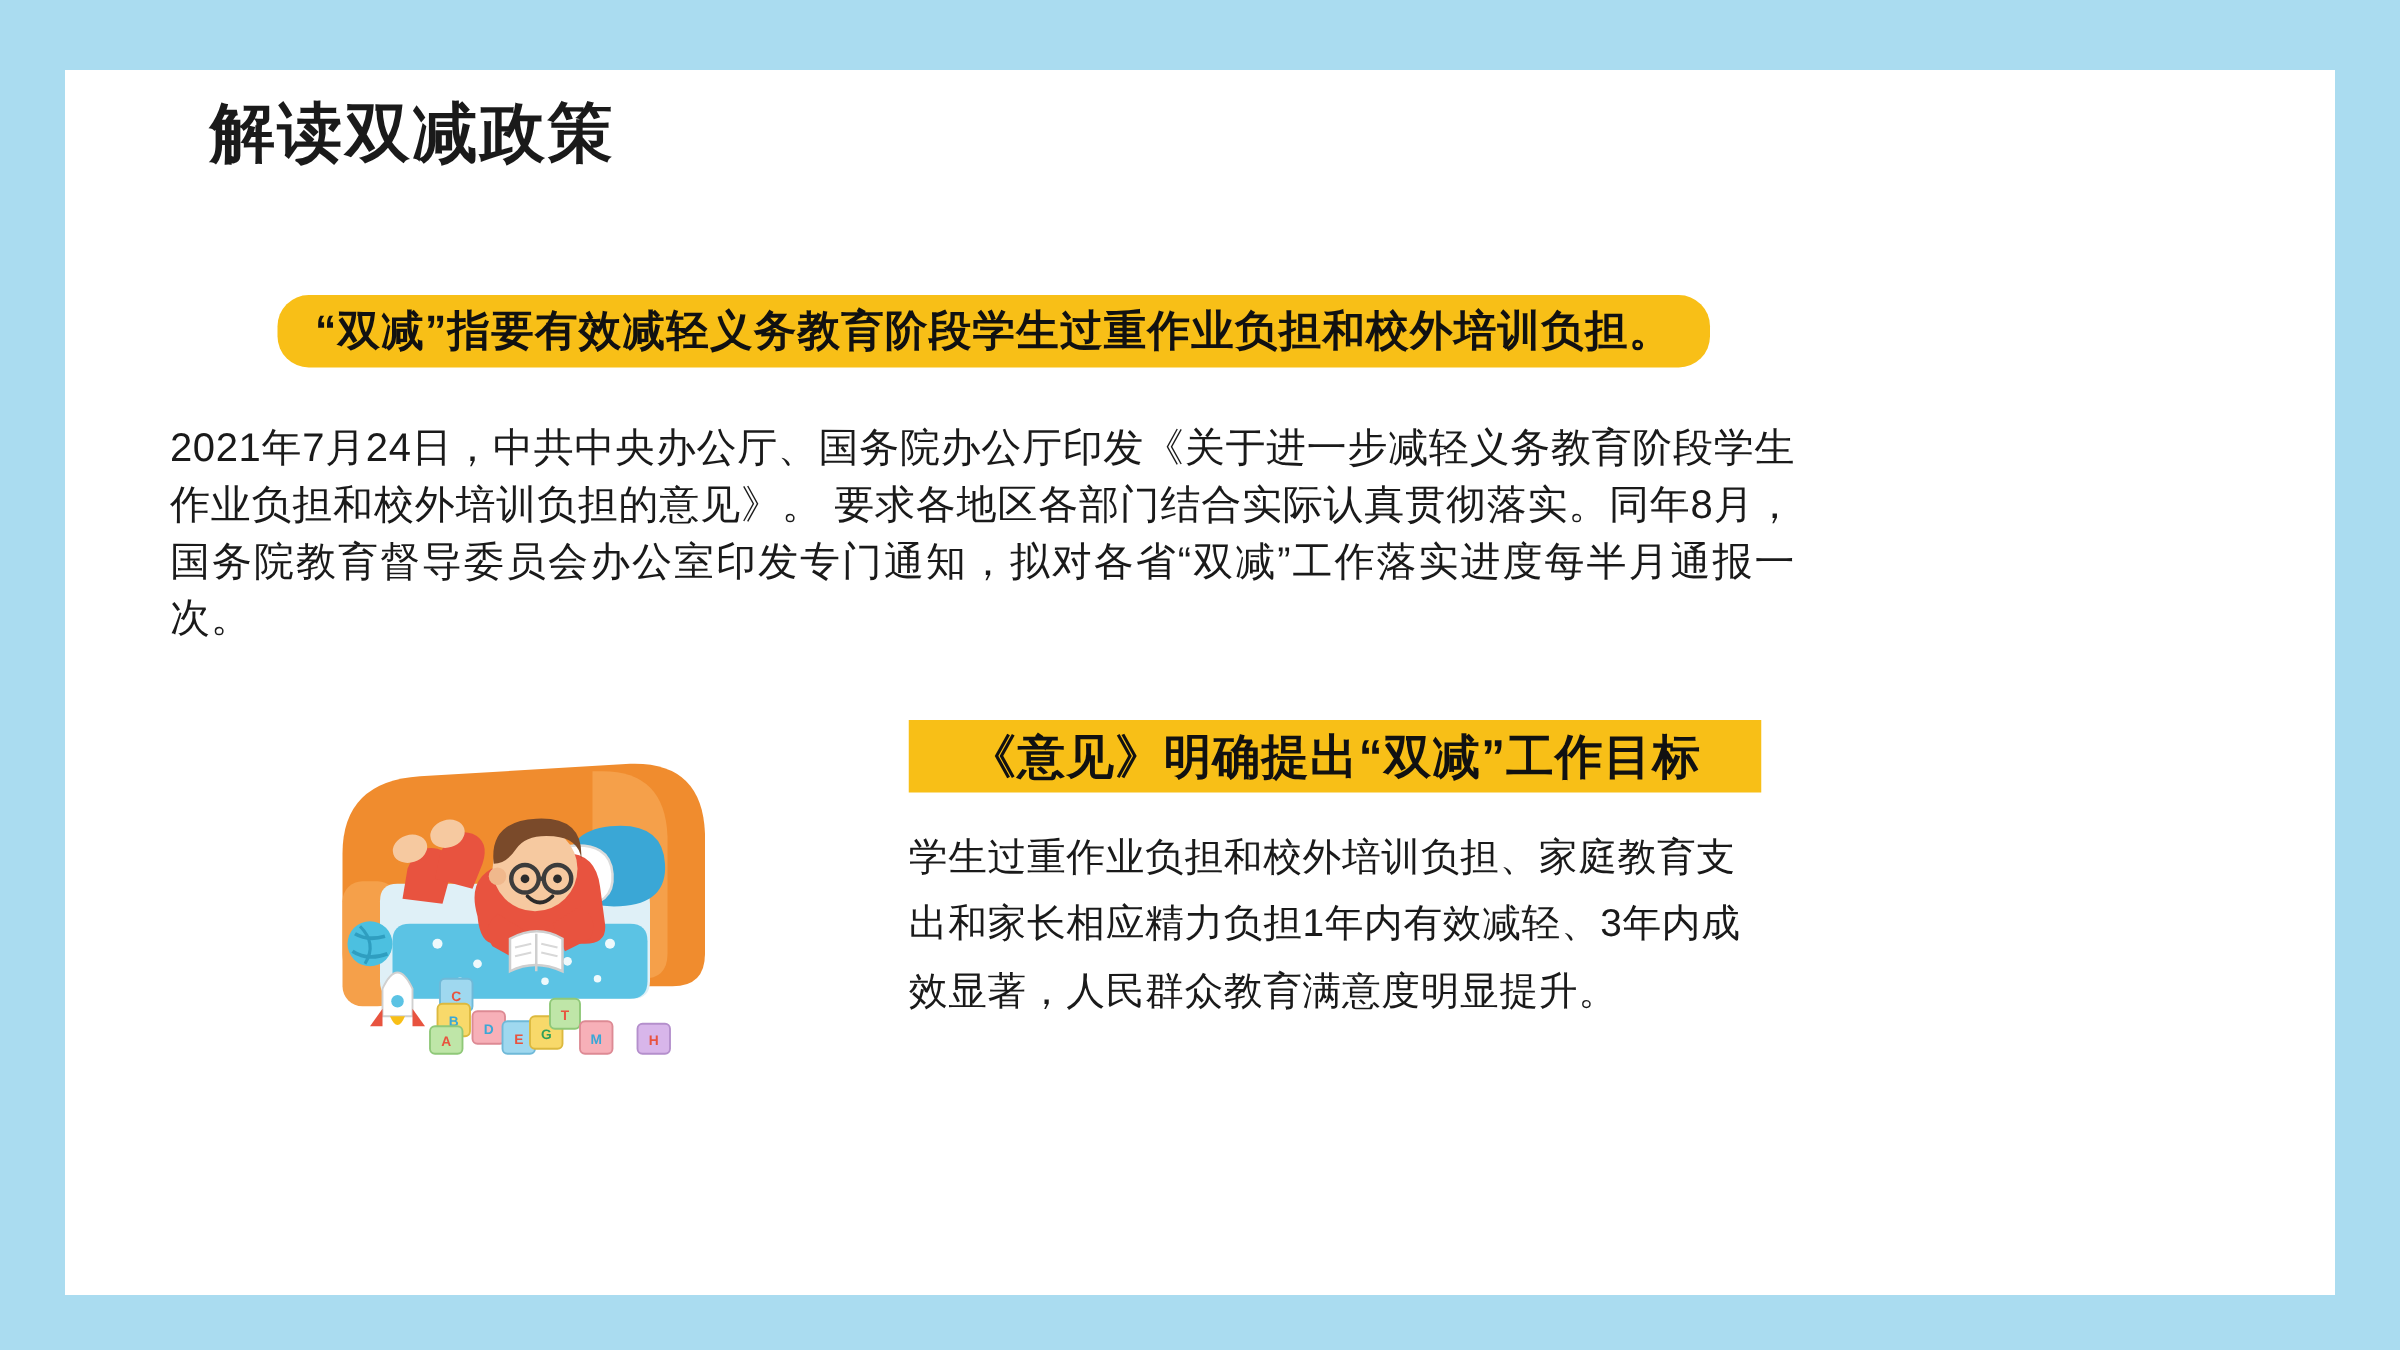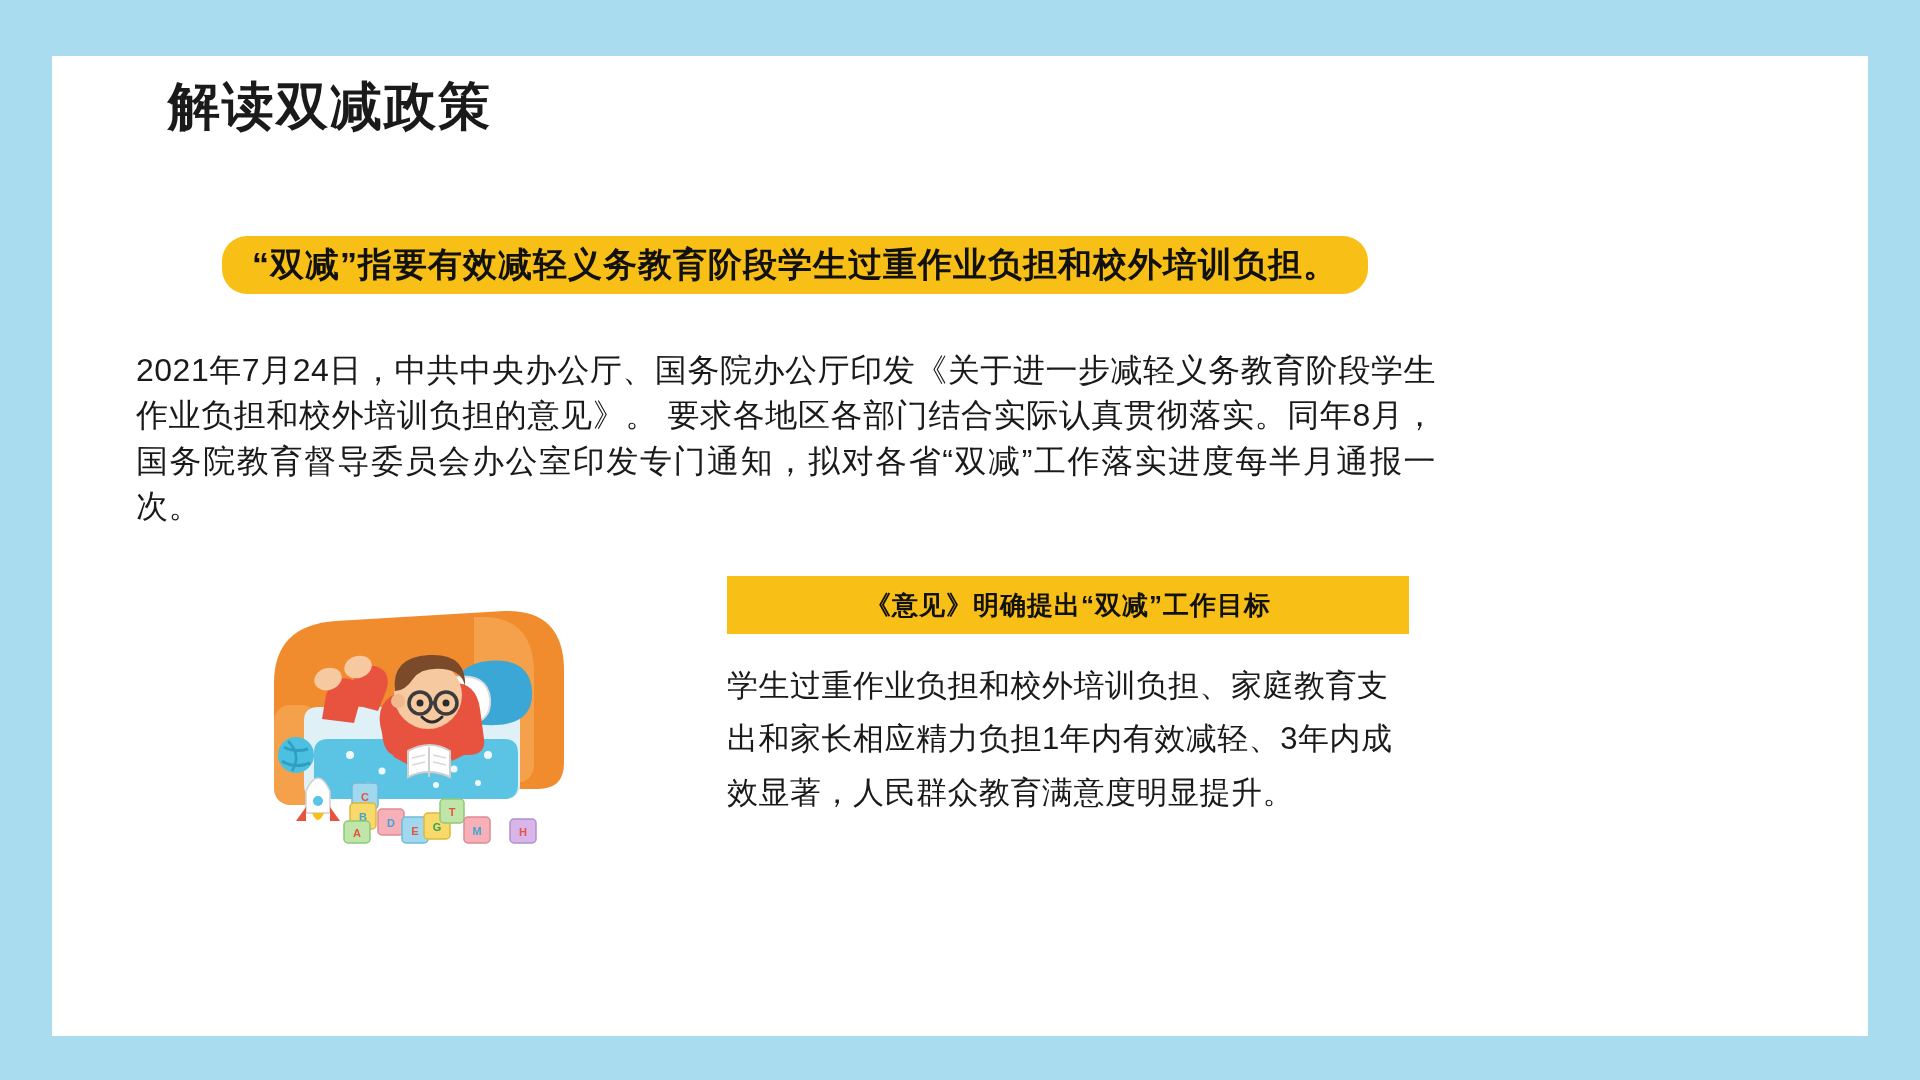--- a/index.html
+++ b/index.html
@@ -63,28 +63,28 @@
     font-size: 34px;
     letter-spacing: 1px;
     border-radius: 25px;
   }
 
   .banner-sub {
     left: 727px;
     top: 576px;
     width: 682px;
     height: 58px;
-    font-size: 26px;
+    font-size: 38px;
     letter-spacing: 1px;
   }
 
   .body-paragraph {
     position: absolute;
     left: 136px;
-    top: 348px;
+    top: 336px;
     width: 1300px;
     font-size: 32px;
     line-height: 1.42;
     color: #1a1a1a;
     text-align: justify;
     letter-spacing: 0.5px;
   }
 
   .right-paragraph {
     position: absolute;

